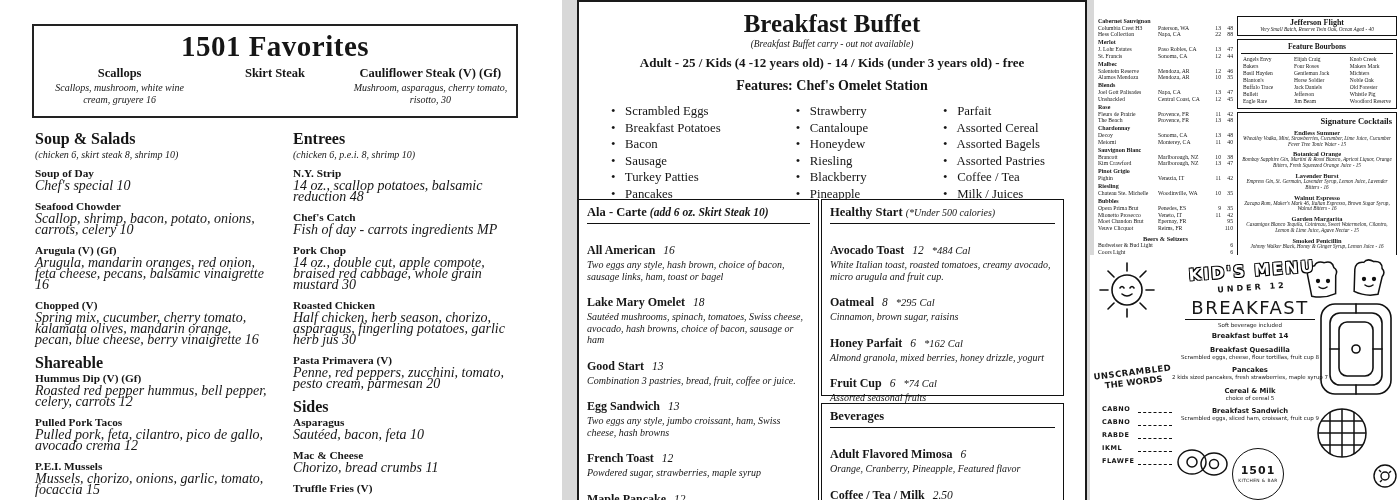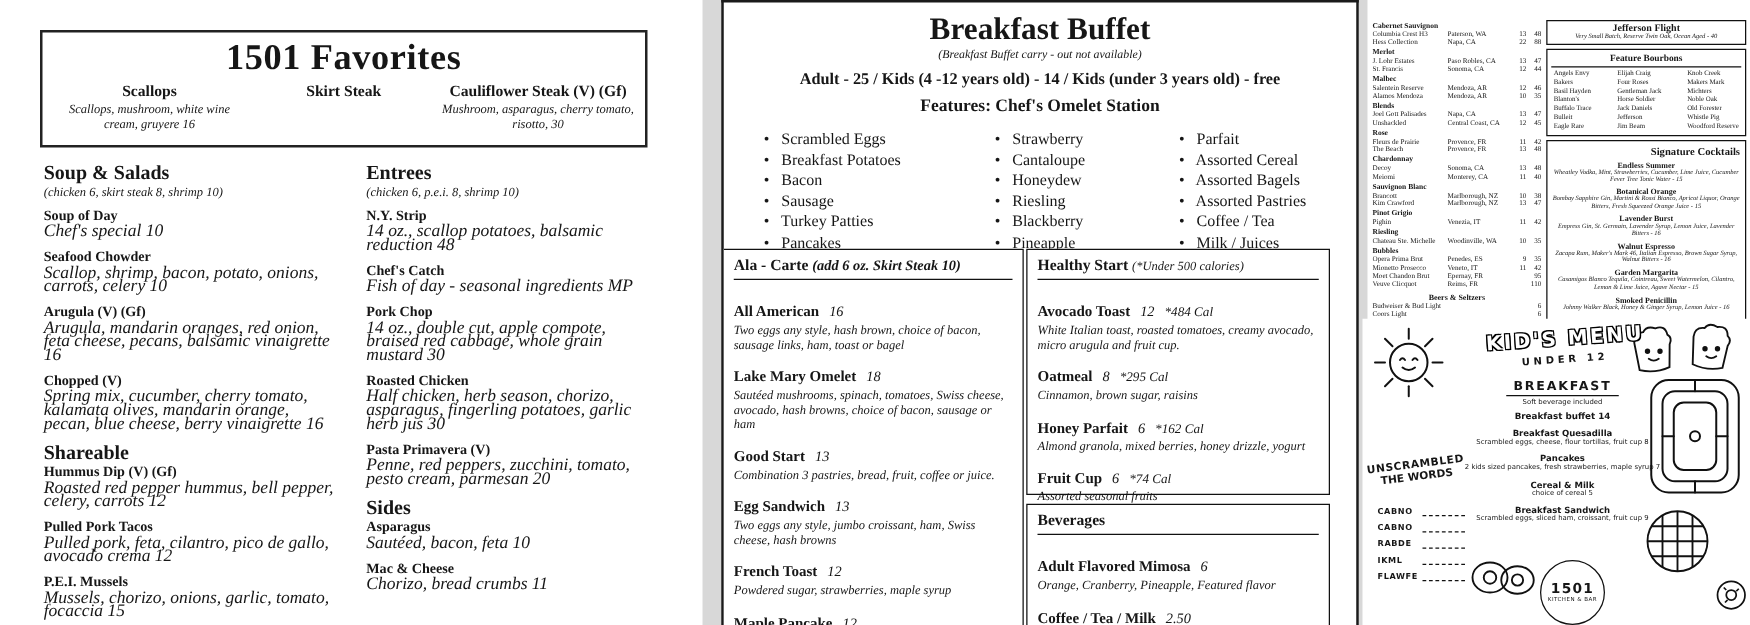--- a/index.html
+++ b/index.html
@@ -76,21 +76,21 @@
   .cocktail-head{font-size:8.5px;font-weight:bold;text-align:right;margin:1px 0 3px;}
   .cocktail{text-align:center;margin-bottom:3px;}
   .cocktail-name{font-size:6.4px;font-weight:bold;line-height:7px;}
   .cocktail-desc{font-size:5.2px;font-style:italic;line-height:5.8px;}
 
   
   .page-kids{left:1090px;top:255px;width:310px;height:245px;font-family:"DejaVu Sans",sans-serif;}
   .kids-title{position:absolute;left:90px;top:6px;width:144px;text-align:center;font-size:16px;font-weight:800;letter-spacing:2px;transform:rotate(-4deg);color:#fff;text-shadow:-1px -1px 0 #000,1px -1px 0 #000,-1px 1px 0 #000,1px 1px 0 #000;}
   .kids-under{position:absolute;left:90px;top:28px;width:144px;text-align:center;font-size:8px;font-weight:bold;letter-spacing:3px;transform:rotate(-4deg);}
   .kids-center{position:absolute;left:78px;top:42px;width:164px;text-align:center;}
-  .kids-breakfast{font-size:10px;font-weight:700;letter-spacing:1.5px;border-bottom:1.5px solid #111;display:inline-block;padding:0 6px 1px;}
+  .kids-breakfast{font-size:18px;font-weight:400;letter-spacing:1.5px;border-bottom:1.5px solid #111;display:inline-block;padding:0 6px 1px;}
   .kids-note{font-size:5.5px;margin-top:2px;}
   .kids-buffet{font-size:7px;font-weight:700;margin-top:4px;}
   .kids-item{margin-top:6px;}
   .kids-item-name{font-size:6.8px;font-weight:700;}
   .kids-item-desc{font-size:5.5px;line-height:6.3px;}
   .kids-unscramble{position:absolute;left:0;top:112px;width:86px;text-align:center;transform:rotate(-7deg);font-weight:800;}
   .uns-1{font-size:8.5px;letter-spacing:.5px;}
   .uns-2{font-size:8.5px;}
   .kids-words{position:absolute;left:12px;top:150px;}
   .word-row{display:flex;align-items:flex-end;margin-bottom:5px;}
@@ -196,21 +196,21 @@
                 <div class="fav-note">(chicken 6, p.e.i. 8, shrimp 10)</div>
                 <div class="fav-items">
 
                     <div class="fav-item">
                       <div class="fav-item-name">N.Y. Strip</div>
                       <div class="fav-item-desc">14 oz., scallop potatoes, balsamic reduction 48</div>
                     </div>
 
                     <div class="fav-item">
                       <div class="fav-item-name">Chef's Catch</div>
-                      <div class="fav-item-desc">Fish of day - seasonal ingredients MP</div>
+                      <div class="fav-item-desc">Fish of day - carrots ingredients MP</div>
                     </div>
 
                     <div class="fav-item">
                       <div class="fav-item-name">Pork Chop</div>
                       <div class="fav-item-desc">14 oz., double cut, apple compote, braised red cabbage, whole grain mustard 30</div>
                     </div>
 
                     <div class="fav-item">
                       <div class="fav-item-name">Roasted Chicken</div>
                       <div class="fav-item-desc">Half chicken, herb season, chorizo, asparagus, fingerling potatoes, garlic herb jus 30</div>
@@ -231,20 +231,24 @@
                     <div class="fav-item">
                       <div class="fav-item-name">Asparagus</div>
                       <div class="fav-item-desc">Sautéed, bacon, feta 10</div>
                     </div>
 
                     <div class="fav-item">
                       <div class="fav-item-name">Mac &amp; Cheese</div>
                       <div class="fav-item-desc">Chorizo, bread crumbs 11</div>
                     </div>
 
+                    <div class="fav-item">
+                      <div class="fav-item-name">Truffle Fries (V)</div>
+
+                    </div>
                   </div>
               </div>
             </div>
         </div>
       </div>
   </section>
 
   <section class="page page-breakfast">
     <div class="bk-title">Breakfast Buffet</div>
     <div class="bk-sub">(Breakfast Buffet carry - out not available)</div>

